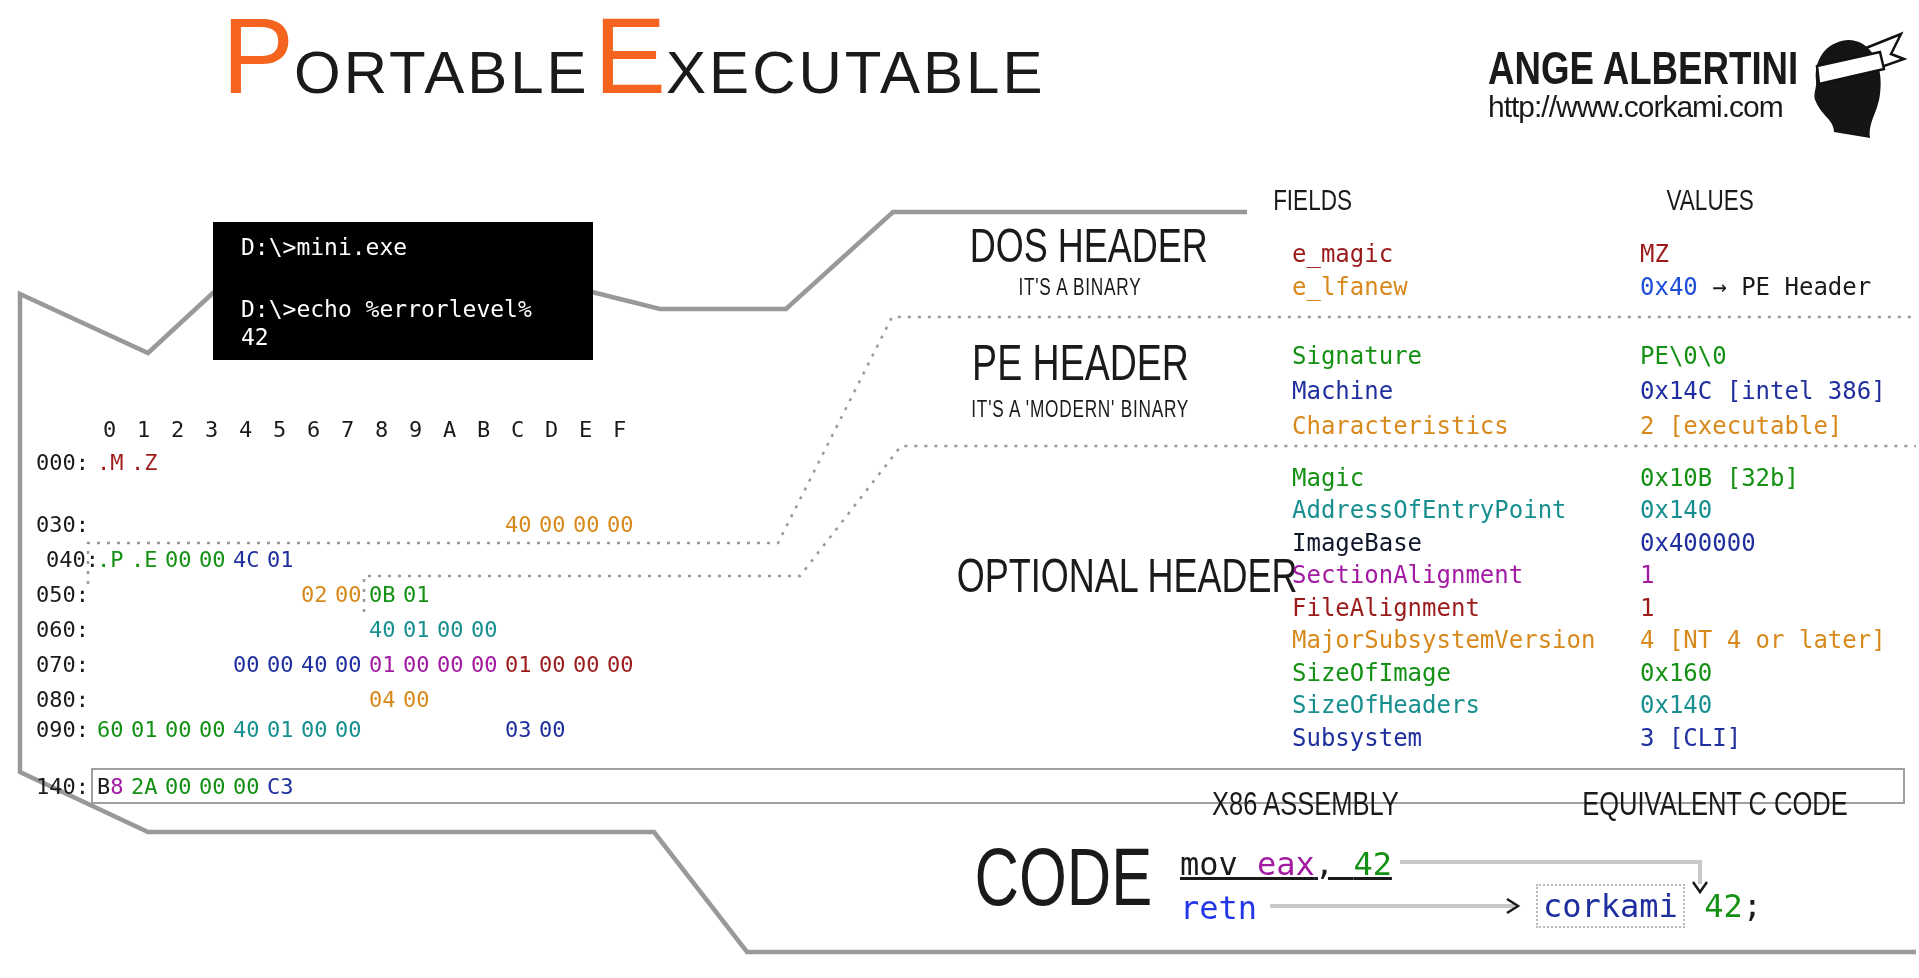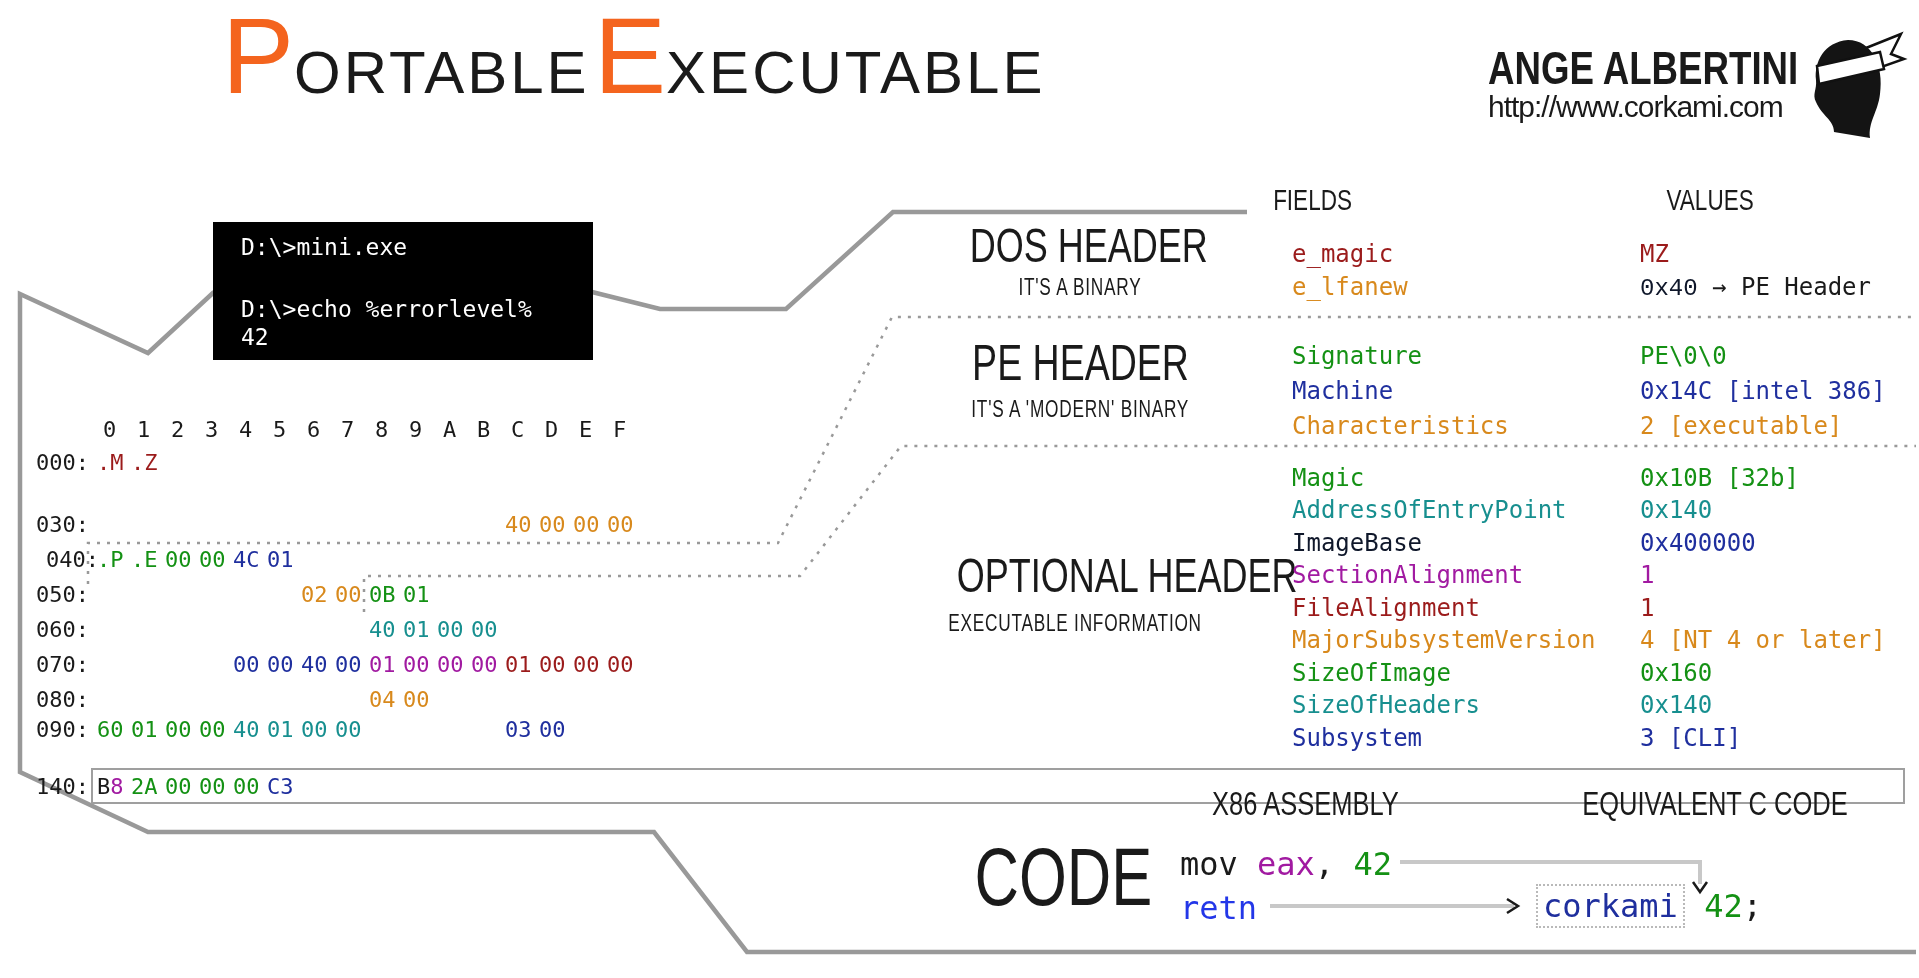--- a/index.html
+++ b/index.html
@@ -160,29 +160,26 @@
   <div class="abs hand sec-title" style="left:930px;top:338px;width:300px;font-size:50px;">
     <span class="cond">PE HEADER</span>
   </div>
   <div class="abs hand sec-sub" style="left:930px;top:398px;width:300px;">
     <span class="cond">IT'S A 'MODERN' BINARY</span>
   </div>
 
   <div class="abs hand sec-title" style="left:900px;top:552px;width:350px;">
     <span class="cond">OPTIONAL HEADER</span>
   </div>
-  <div class="abs hand sec-sub" style="left:900px;top:612px;width:350px;">
-    <span class="cond">EXECUTABLE INFORMATION</span>
-  </div>
 
   <div class="abs" id="fieldrows" style="left:0;top:0;width:1919px;height:978px;">
       <span class="fld" style="position: absolute; left: 1292px; top: 242px; color: rgb(155, 27, 27);">e_magic</span>
       <span class="fld" style="position: absolute; left: 1640px; top: 242px;"><span style="position: static; color: rgb(155, 27, 27);">MZ</span></span>
       <span class="fld" style="position: absolute; left: 1292px; top: 275px; color: rgb(216, 137, 28);">e_lfanew</span>
-      <span class="fld" style="position: absolute; left: 1640px; top: 275px;"><span style="position: static; color: #0f172a; font-family: Liberation Mono, monospace;">0x40</span><span style="position: static; color: rgb(26, 26, 26);"> → PE Header</span></span>
+      <span class="fld" style="position: absolute; left: 1640px; top: 275px;"><span style="position: static; color: #1d4ed8;">0x40</span><span style="position: static; color: rgb(26, 26, 26);"> → PE Header</span></span>
       <span class="fld" style="position: absolute; left: 1292px; top: 344px; color: rgb(20, 145, 20);">Signature</span>
       <span class="fld" style="position: absolute; left: 1640px; top: 344px;"><span style="position: static; color: rgb(20, 145, 20);">PE\0\0</span></span>
       <span class="fld" style="position: absolute; left: 1292px; top: 379px; color: rgb(31, 47, 158);">Machine</span>
       <span class="fld" style="position: absolute; left: 1640px; top: 379px;"><span style="position: static; color: rgb(31, 47, 158);">0x14C [intel 386]</span></span>
       <span class="fld" style="position: absolute; left: 1292px; top: 414px; color: rgb(216, 137, 28);">Characteristics</span>
       <span class="fld" style="position: absolute; left: 1640px; top: 414px;"><span style="position: static; color: rgb(216, 137, 28);">2 [executable]</span></span>
       <span class="fld" style="position: absolute; left: 1292px; top: 466px; color: rgb(20, 145, 20);">Magic</span>
       <span class="fld" style="position: absolute; left: 1640px; top: 466px;"><span style="position: static; color: rgb(20, 145, 20);">0x10B [32b]</span></span>
       <span class="fld" style="position: absolute; left: 1292px; top: 498px; color: rgb(23, 143, 143);">AddressOfEntryPoint</span>
       <span class="fld" style="position: absolute; left: 1640px; top: 498px;"><span style="position: static; color: rgb(23, 143, 143);">0x140</span></span>
@@ -204,17 +201,17 @@
 
   <div class="abs hand sec-title" id="code-title" style="left:945px;top:836px;width:230px;font-size:82px;">
     <span class="cond">CODE</span>
   </div>
   <div class="abs hand sec-title" style="left:1175px;top:786px;width:260px;font-size:34px;">
     <span class="cond">X86 ASSEMBLY</span>
   </div>
   <div class="abs hand sec-title" style="left:1515px;top:786px;width:400px;font-size:34px;">
     <span class="cond">EQUIVALENT C CODE</span>
   </div>
-  <div class="abs asm" id="asm-line-1" style="left:1180px;top:848px;"><span style="position: static; color: rgb(26, 26, 26);">mov </span><span style="position: static; color: rgb(161, 26, 161);">eax</span><span style="position: static; color: rgb(26, 26, 26);">, </span><span style="position: static; color: rgb(20, 145, 20);">42</span></div>
+  <div class="abs asm" id="asm-line-1" style="left:1180px;top:848px;text-decoration:underline;"><span style="position: static; color: rgb(26, 26, 26);">mov </span><span style="position: static; color: rgb(161, 26, 161);">eax</span><span style="position: static; color: rgb(26, 26, 26);">, </span><span style="position: static; color: rgb(20, 145, 20);">42</span></div>
   <div class="abs asm" id="asm-line-2" style="left:1180px;top:892px;"><span style="position: static; color: rgb(35, 55, 232);">retn</span></div>
   <div class="abs asm" id="c-line" style="left:1536px;top:890px;"><span class="retbox" style="position: static; color: rgb(31, 47, 158);">corkami</span><span style="position: static; color: rgb(20, 145, 20);"> 42</span><span style="position: static; color: rgb(26, 26, 26);">;</span></div>
 
 </div>
 
 </body></html>

